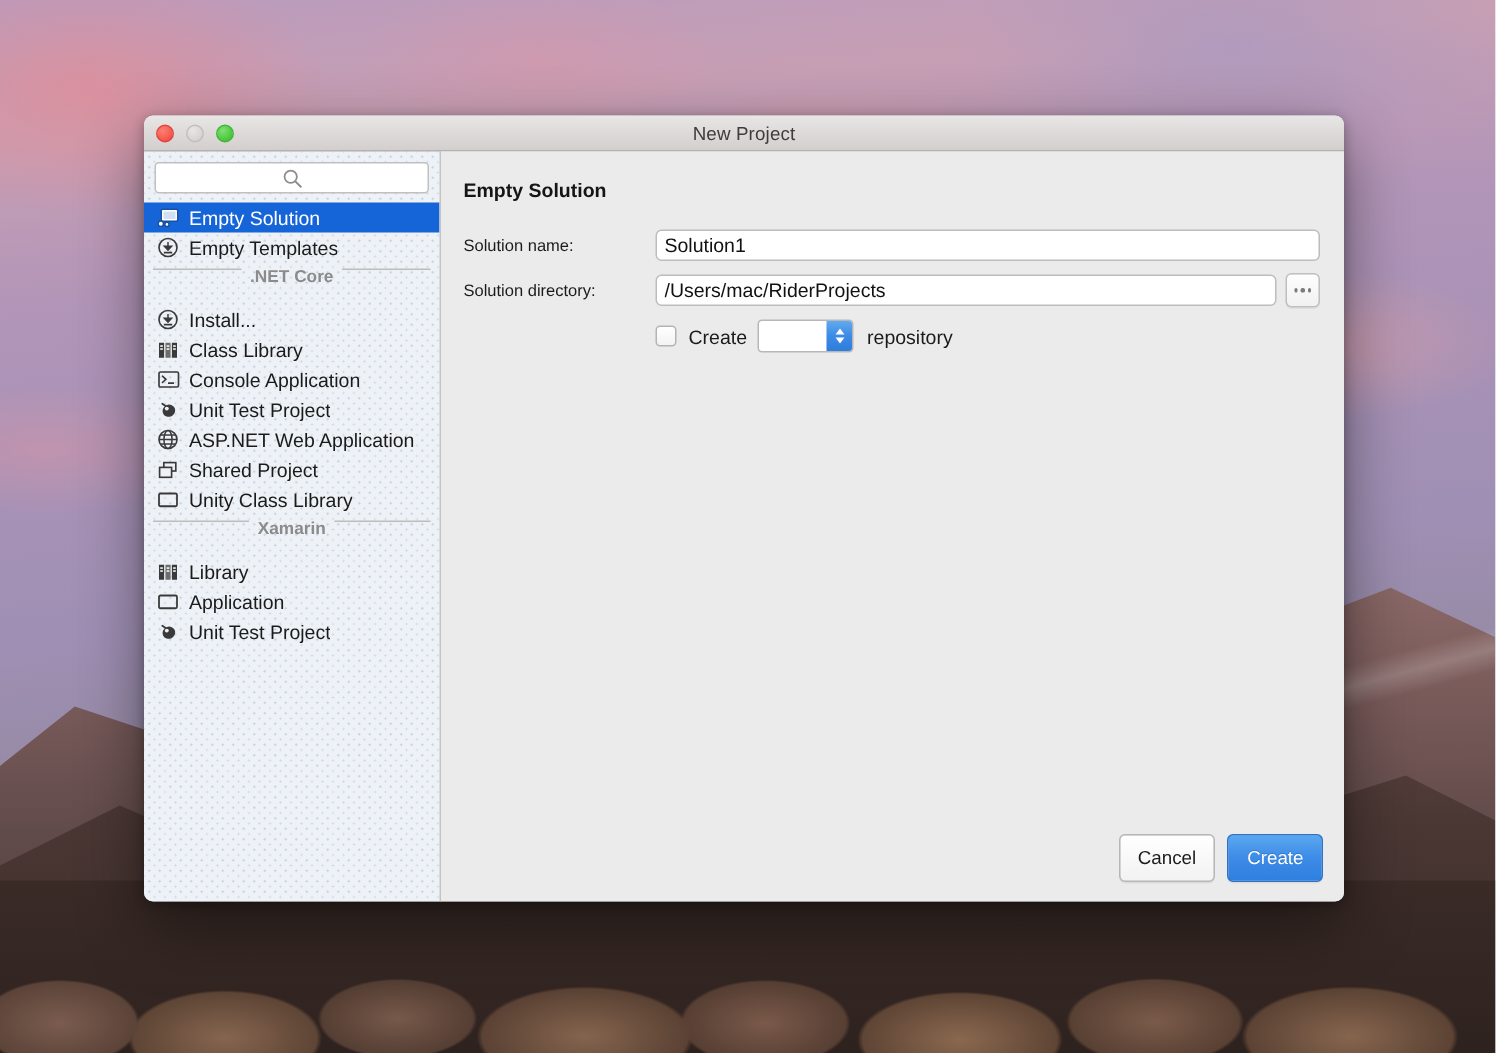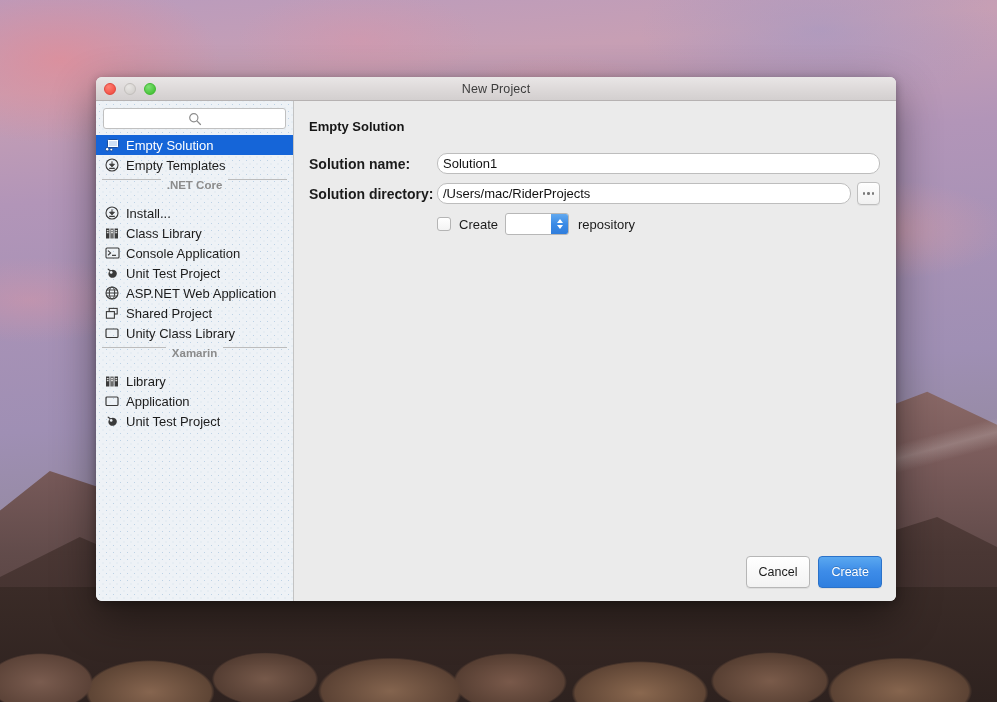--- a/index.html
+++ b/index.html
@@ -196,27 +196,27 @@
   #panel-title {
     font-size: 13px; font-weight: bold; color: #151515;
     margin-bottom: 19px;
   }
   .form-row {
     display: flex; align-items: center;
     margin-bottom: 8px;
   }
   .form-label {
     width: 128px; flex: 0 0 128px;
-    font-size: 14px; color: #1b1b1b; font-weight: bold;
+    font-size: 11px; color: #1b1b1b;
   }
   .text-field {
     height: 21px;
     background: #fff;
     border: 1px solid #bdbdbd;
-    border-radius: 10px;
+    border-radius: 4px;
     font-family: "Liberation Sans", sans-serif;
     font-size: 13px; color: #111;
     padding: 0 5px;
     outline: none;
   }
   #solution-name-field { width: 448px; }
   #solution-dir-field { width: 416px; }
   #browse-button {
     width: 23px; height: 23px;
     margin-left: 6px;

